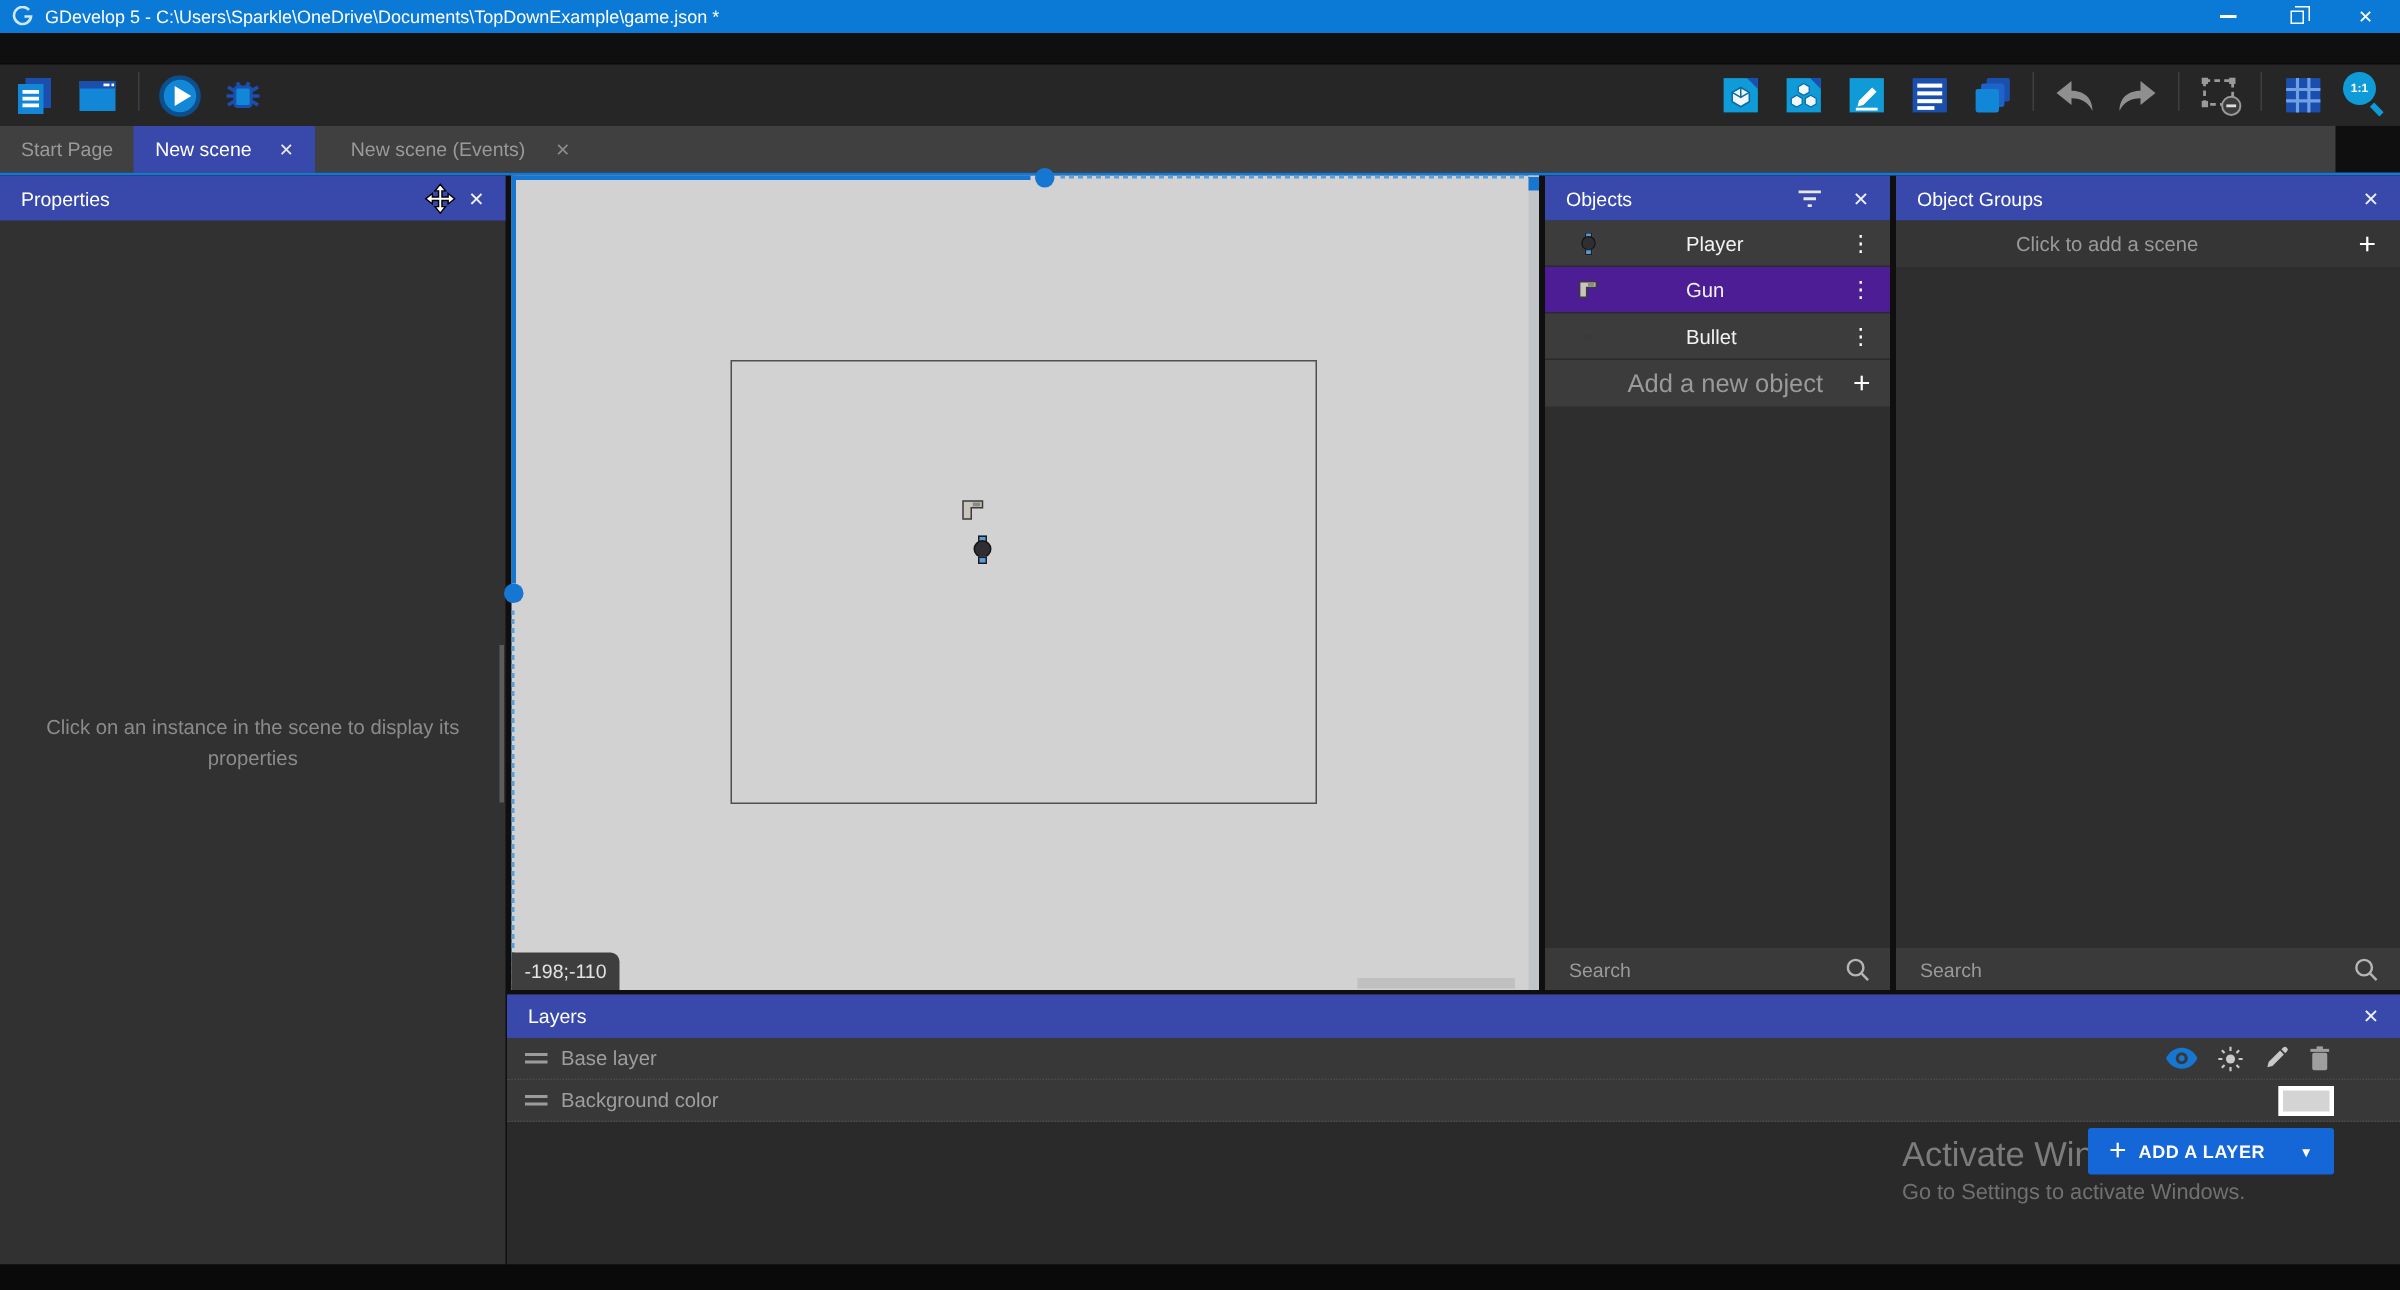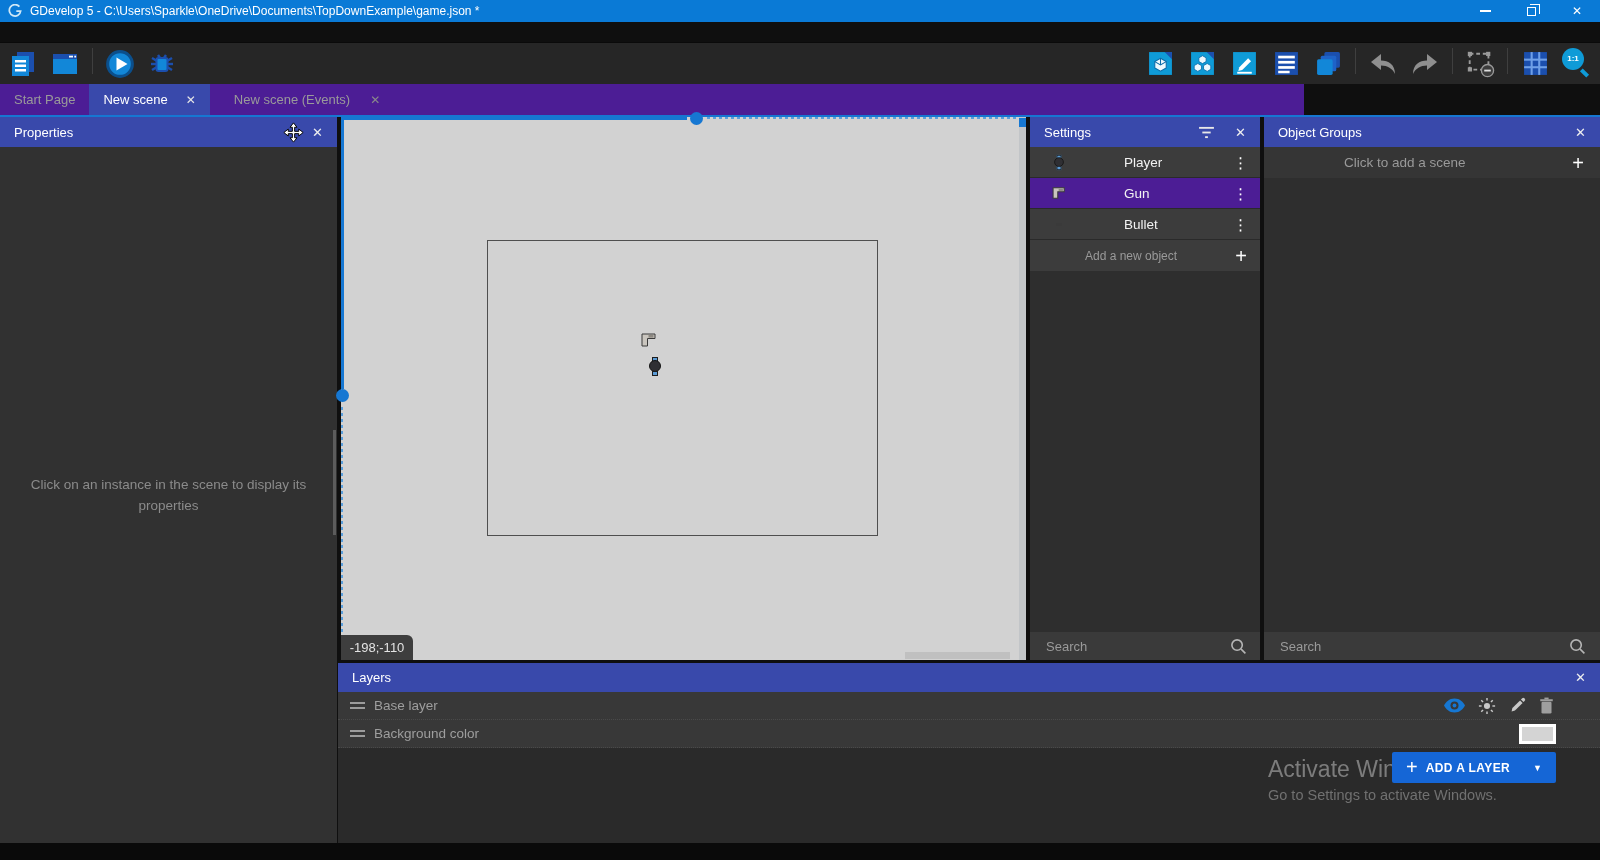--- a/index.html
+++ b/index.html
@@ -31,21 +31,21 @@
   .tool-group.left { margin-left:8px; }
   .tool-group.right { position:absolute; right:10px; }
   .tool-sep { width:1px; height:26px; background:#3f3f3f; }
   .tool-btn { display:flex; align-items:center; justify-content:center; width:30px; height:32px; }
   .zoom11 { position:relative; width:28px; height:28px; }
   .zoom11 .lens { position:absolute; left:0; top:0; width:22px; height:22px; border-radius:50%;
     background:#0f9bd7; display:flex; align-items:center; justify-content:center; }
   .zoom11 .lens span { color:#fff; font-size:8px; font-weight:bold; }
   .zoom11 .handle { position:absolute; right:1px; bottom:1px; width:9px; height:4px; background:#0f9bd7; transform:rotate(45deg); }
   
-  .tabbar { position:absolute; left:0; top:84px; width:1304px; height:31px; background:#4c1d95; display:flex; }
+  .tabbar { position:absolute; left:0; top:84px; width:1557px; height:31px; background:#404040; display:flex; }
   .tab { height:31px; display:flex; align-items:center; font-size:13px; color:#9a9a9a; padding:0 14px; }
   .tab.active { background:#3949ab; color:#fff; }
   .tab .tab-close { margin-left:18px; font-size:12px; color:#e8e8e8; }
   .tab.inactive .tab-close { color:#8a8a8a; margin-left:20px; }
   .tab.events { margin-left:10px; }
   .accent-line { position:absolute; left:0; top:115px; width:1600px; height:2px; background:#1677d2; }
   
   .panel-header { position:absolute; left:0; top:0; right:0; height:30px; background:#3949ab;
     color:#fff; font-size:13px; display:flex; align-items:center; padding:0 14px; }
   .panel-header .spacer { flex:1; }
@@ -83,21 +83,21 @@
   .sprite-bullet { width:6px; height:3px; background:#3a3a3a; border-radius:1px; }
   
   .objects-panel { position:absolute; left:1030px; top:117px; width:230px; height:543px; background:#2e2e2e; }
   .obj-row { position:absolute; left:0; right:0; height:31px; background:#3c3c3c;
     border-bottom:1px solid #2a2a2a; display:flex; align-items:center; }
   .obj-row .obj-icon { margin-left:20px; width:18px; display:flex; justify-content:center; }
   .obj-row .obj-name { position:absolute; left:94px; color:#f2f2f2; font-size:13.5px; }
   .kebab { position:absolute; right:12px; color:#fff; font-size:15px; letter-spacing:0; line-height:1; }
   .add-row { position:absolute; left:0; right:0; top:123px; height:31px; background:#3c3c3c;
     display:flex; align-items:center; }
-  .add-row .add-label { position:absolute; left:55px; color:#9a9a9a; font-size:12px; }
+  .add-row .add-label { position:absolute; left:55px; color:#9a9a9a; font-size:17px; }
   .plus-glyph { position:absolute; right:13px; color:#fff; font-size:20px; font-weight:300; line-height:1; }
   .search-bar { position:absolute; left:0; right:0; bottom:0; height:28px; background:#3a3a3a; display:flex; align-items:center; }
   .search-bar input { flex:1; background:transparent; border:none; outline:none; color:#f0abfc;
     font-size:13px; padding:0 8px 0 16px; font-family:"Liberation Sans", sans-serif; }
   .search-bar input::placeholder { color:#9a9a9a; }
   .search-bar .search-icon { margin-right:14px; display:flex; }
   
   .groups-panel { position:absolute; left:1264px; top:117px; width:336px; height:543px; background:#2e2e2e; }
   .group-add-row { position:absolute; left:0; right:0; top:30px; height:31px; background:#353535;
     display:flex; align-items:center; }
@@ -328,21 +328,21 @@
     <div class="sprite-player" style="left:307px; top:240px;">
       <div class="hand top"></div>
       <div class="body"></div>
       <div class="hand bottom"></div>
     </div>
     <div class="coord-badge">-198;-110</div>
   </div>
 
   <div class="objects-panel">
     <div class="panel-header">
-      <span>Settings</span>
+      <span>Objects</span>
       <span class="spacer"></span>
       <span style="display:flex; margin-right:4px;">
         <svg width="17" height="13" viewBox="0 0 18 14">
             <line x1="1" y1="2" x2="17" y2="2" stroke="#e8e8e8" stroke-width="2"></line>
             <line x1="4.5" y1="7" x2="13.5" y2="7" stroke="#e8e8e8" stroke-width="2"></line>
             <line x1="7.5" y1="12" x2="10.5" y2="12" stroke="#e8e8e8" stroke-width="2"></line>
           </svg>
       </span>
       <span class="hdr-close">✕</span>
     </div>

